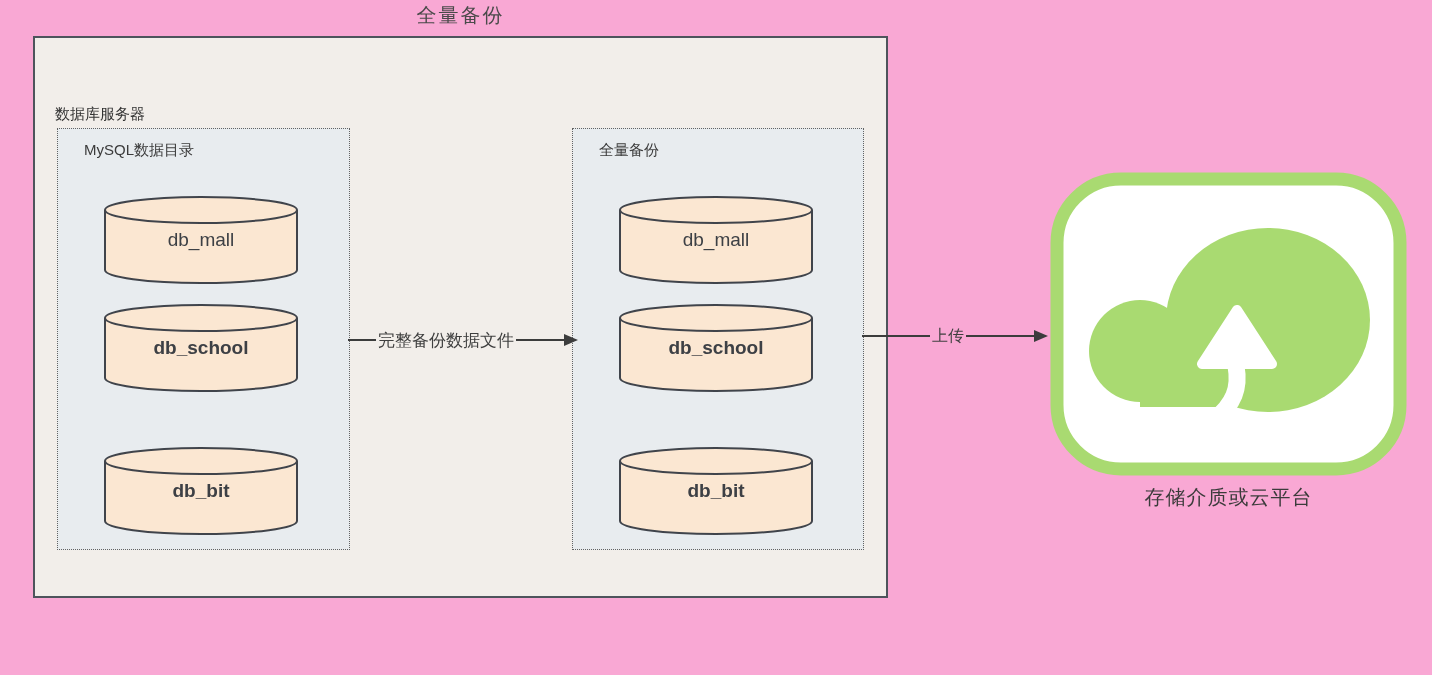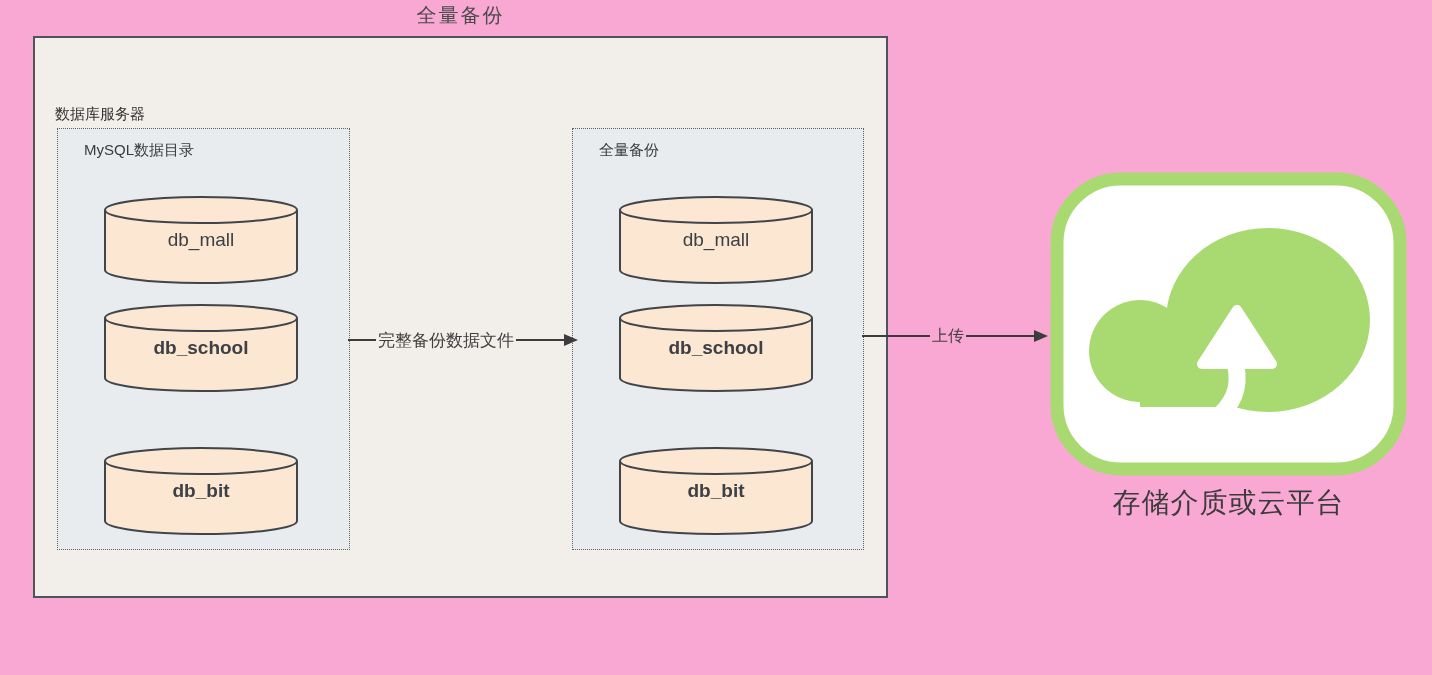--- a/index.html
+++ b/index.html
@@ -49,21 +49,21 @@
   }
   .backup-arrow{left:348px;top:326px;width:230px;}
   .backup-arrow .flow-label{font-size:17px;}
   .backup-arrow .first{width:28px;}
   .upload-arrow{left:862px;top:322px;width:186px;}
   .upload-arrow .flow-label{font-size:16px;}
   .upload-arrow .first{flex:1;}
   .cloud-icon{position:absolute;left:1050px;top:172px;width:357px;height:304px;}
   .cloud-label{
     position:absolute;left:1050px;top:484px;width:357px;text-align:center;
-    font-size:28px;color:#3b3b3b;letter-spacing:1px;
+    font-size:20px;color:#3b3b3b;letter-spacing:1px;
   }
 </style>
 </head>
 <body>
 
 <div class="canvas">
 
   <div class="diagram-title">全量备份</div>
 
   <div class="server-box">

